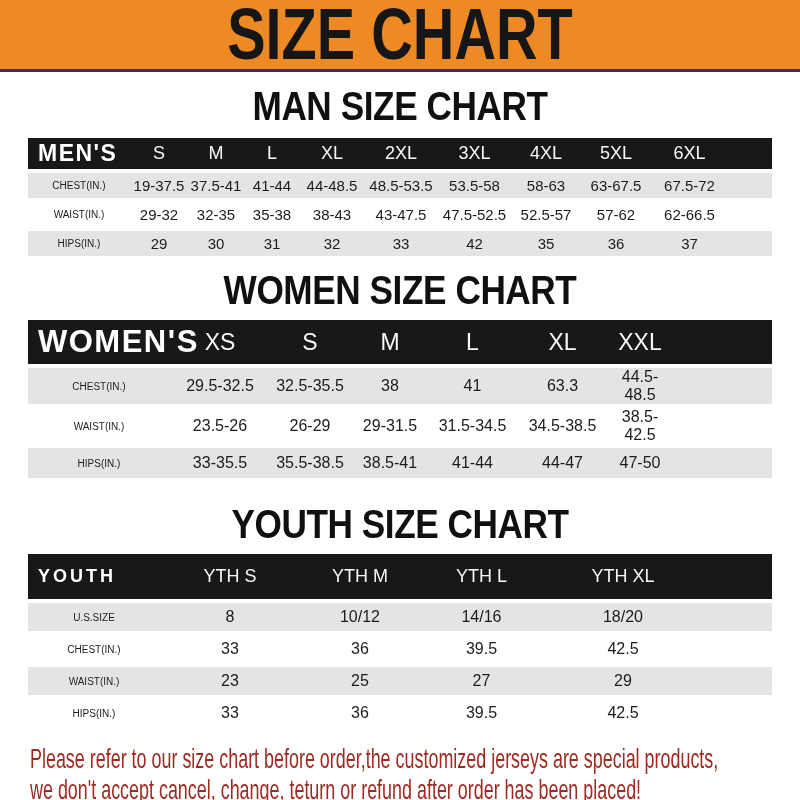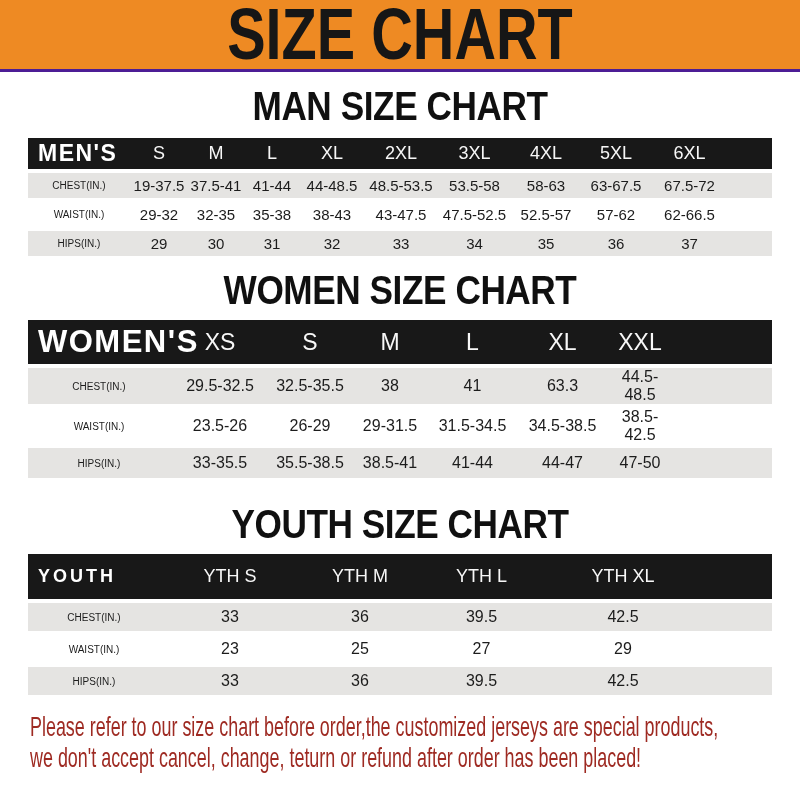--- a/index.html
+++ b/index.html
@@ -184,21 +184,21 @@
             <td>57-62</td>
             <td>62-66.5</td>
           </tr>
           <tr>
             <td class="rowlabel">HIPS(IN.)</td>
             <td>29</td>
             <td>30</td>
             <td>31</td>
             <td>32</td>
             <td>33</td>
-            <td>34</td>
+            <td>42</td>
             <td>35</td>
             <td>36</td>
             <td>37</td>
           </tr>
         </tbody>
       </table>
   </section>
 
   <section>
     <h2 class="sec-heading mt-women">WOMEN SIZE CHART</h2>
@@ -253,20 +253,27 @@
           <tr>
             <th class="corner">YOUTH</th>
             <th>YTH S</th>
             <th>YTH M</th>
             <th>YTH L</th>
             <th>YTH XL</th>
           </tr>
         </thead>
         <tbody>
           <tr>
+            <td class="rowlabel">U.S.SIZE</td>
+            <td>8</td>
+            <td>10/12</td>
+            <td>14/16</td>
+            <td>18/20</td>
+          </tr>
+          <tr>
             <td class="rowlabel">CHEST(IN.)</td>
             <td>33</td>
             <td>36</td>
             <td>39.5</td>
             <td>42.5</td>
           </tr>
           <tr>
             <td class="rowlabel">WAIST(IN.)</td>
             <td>23</td>
             <td>25</td>

